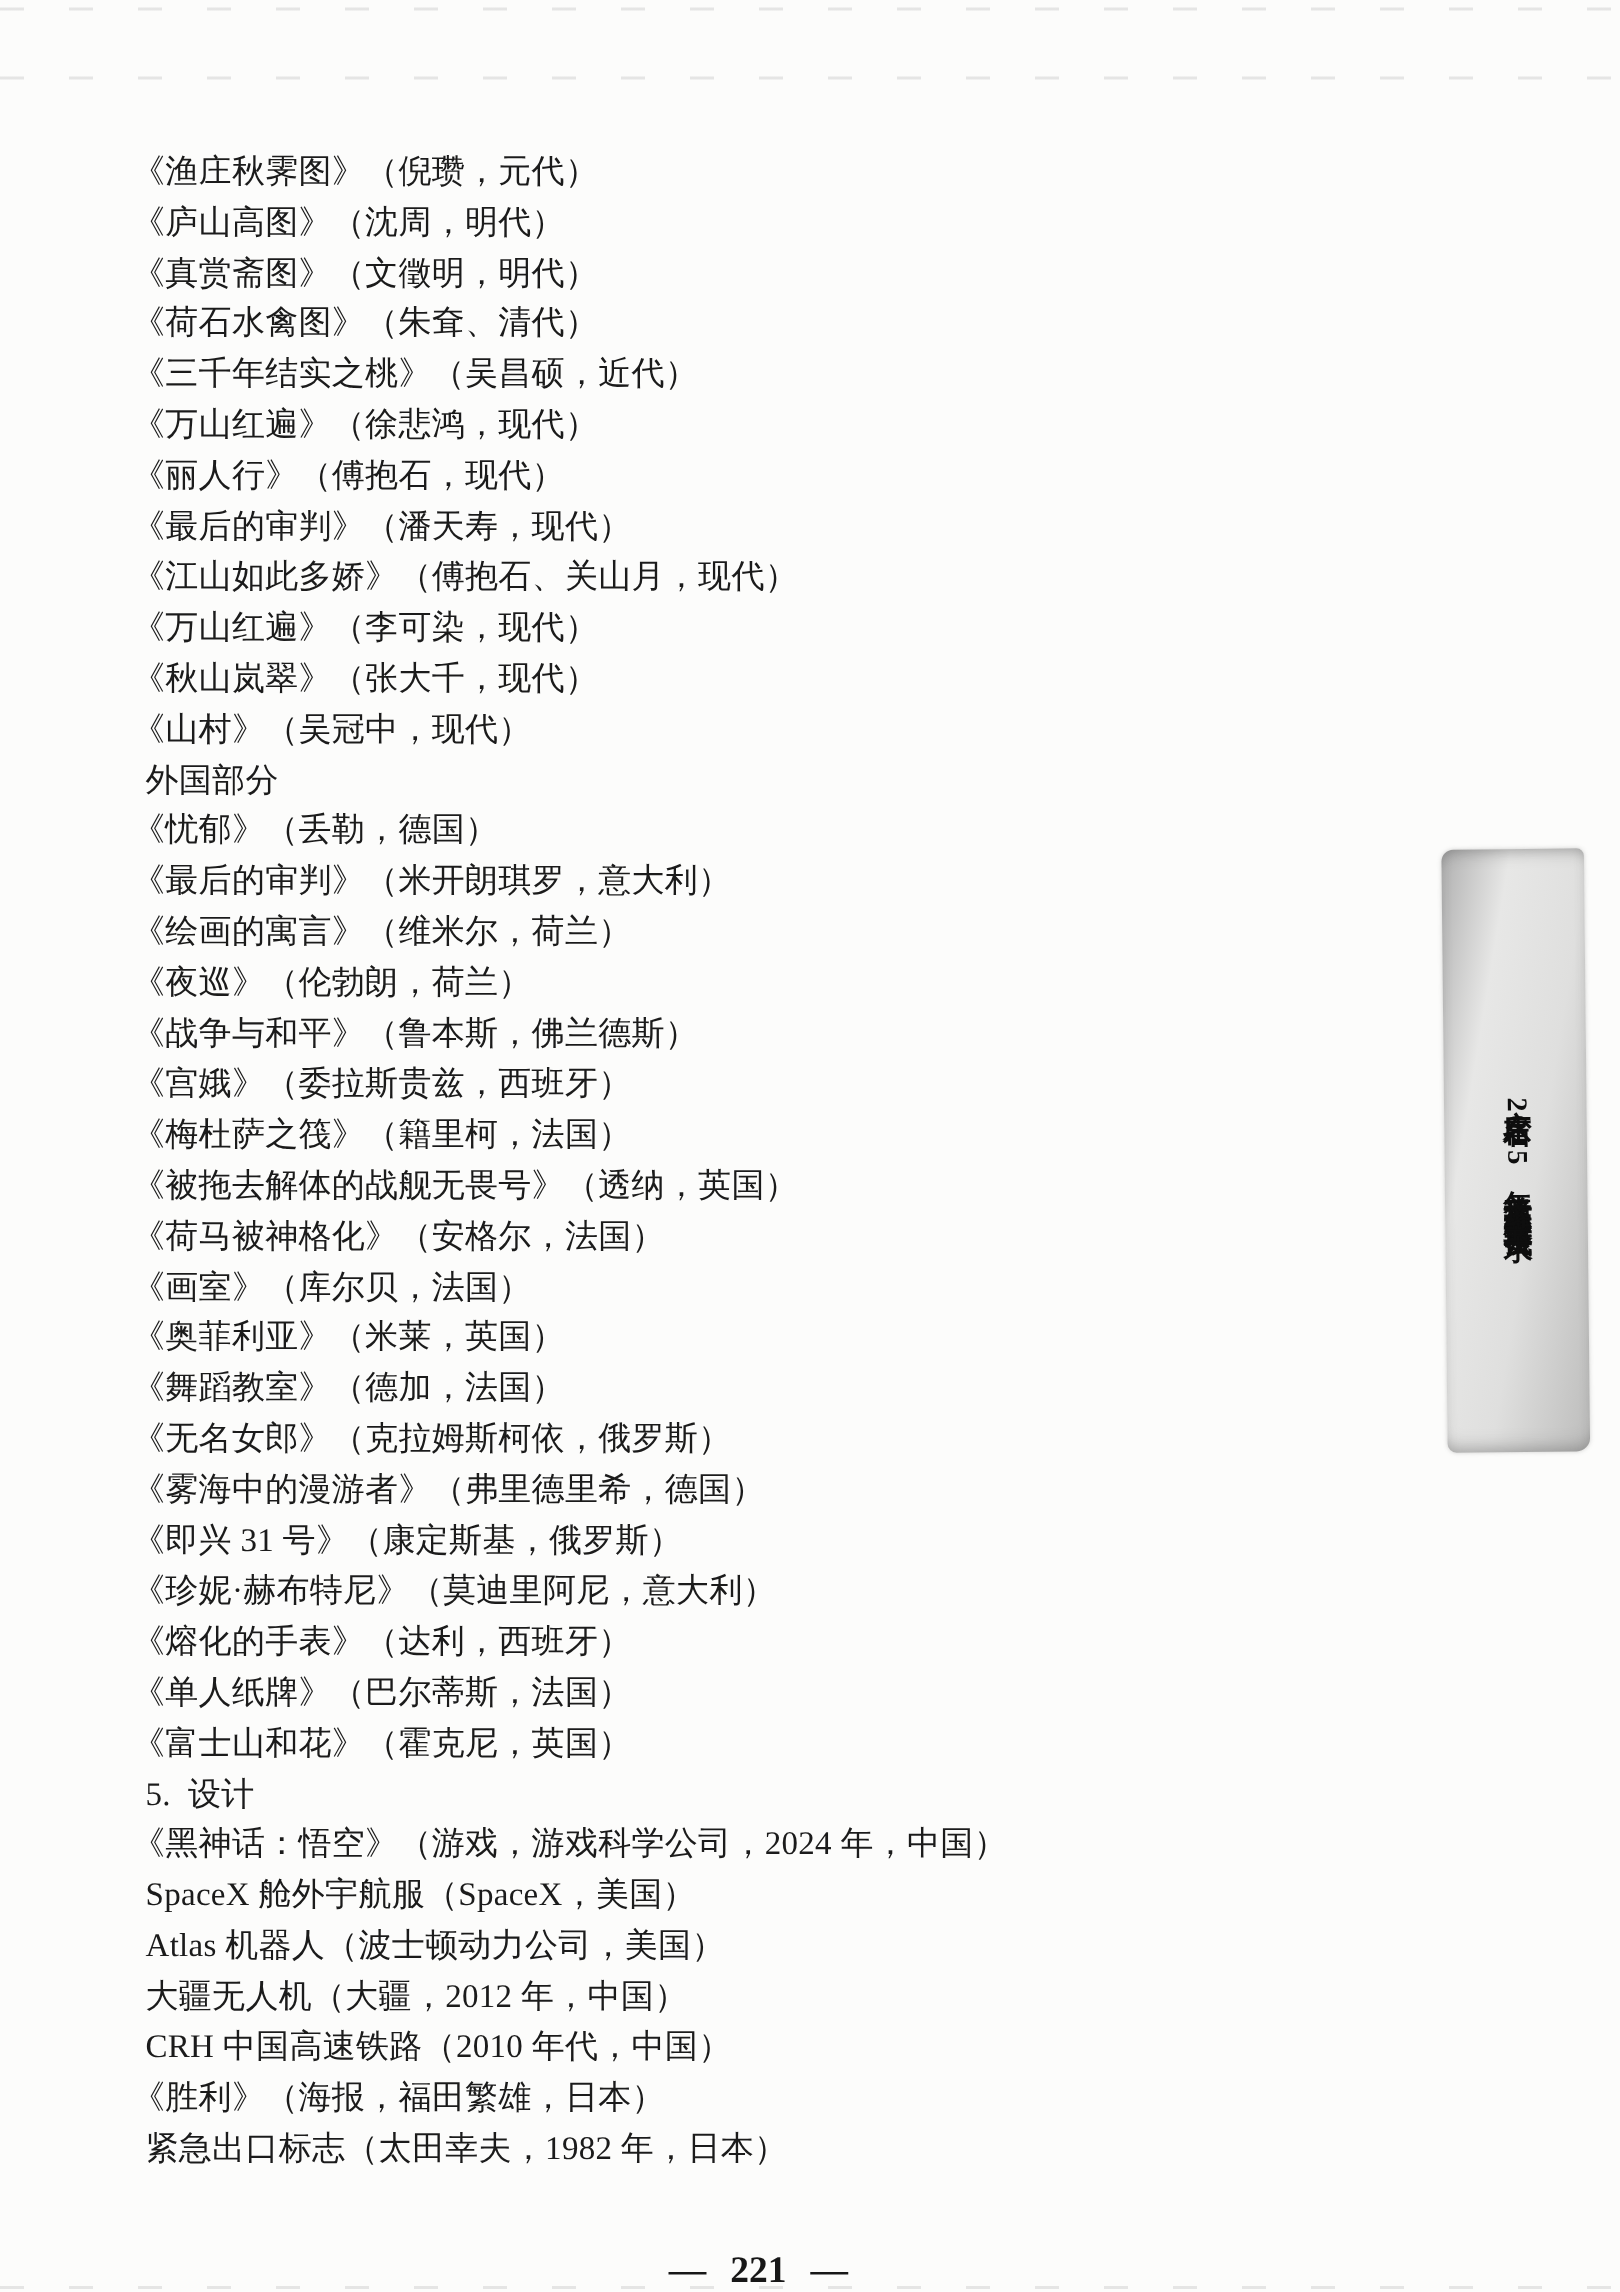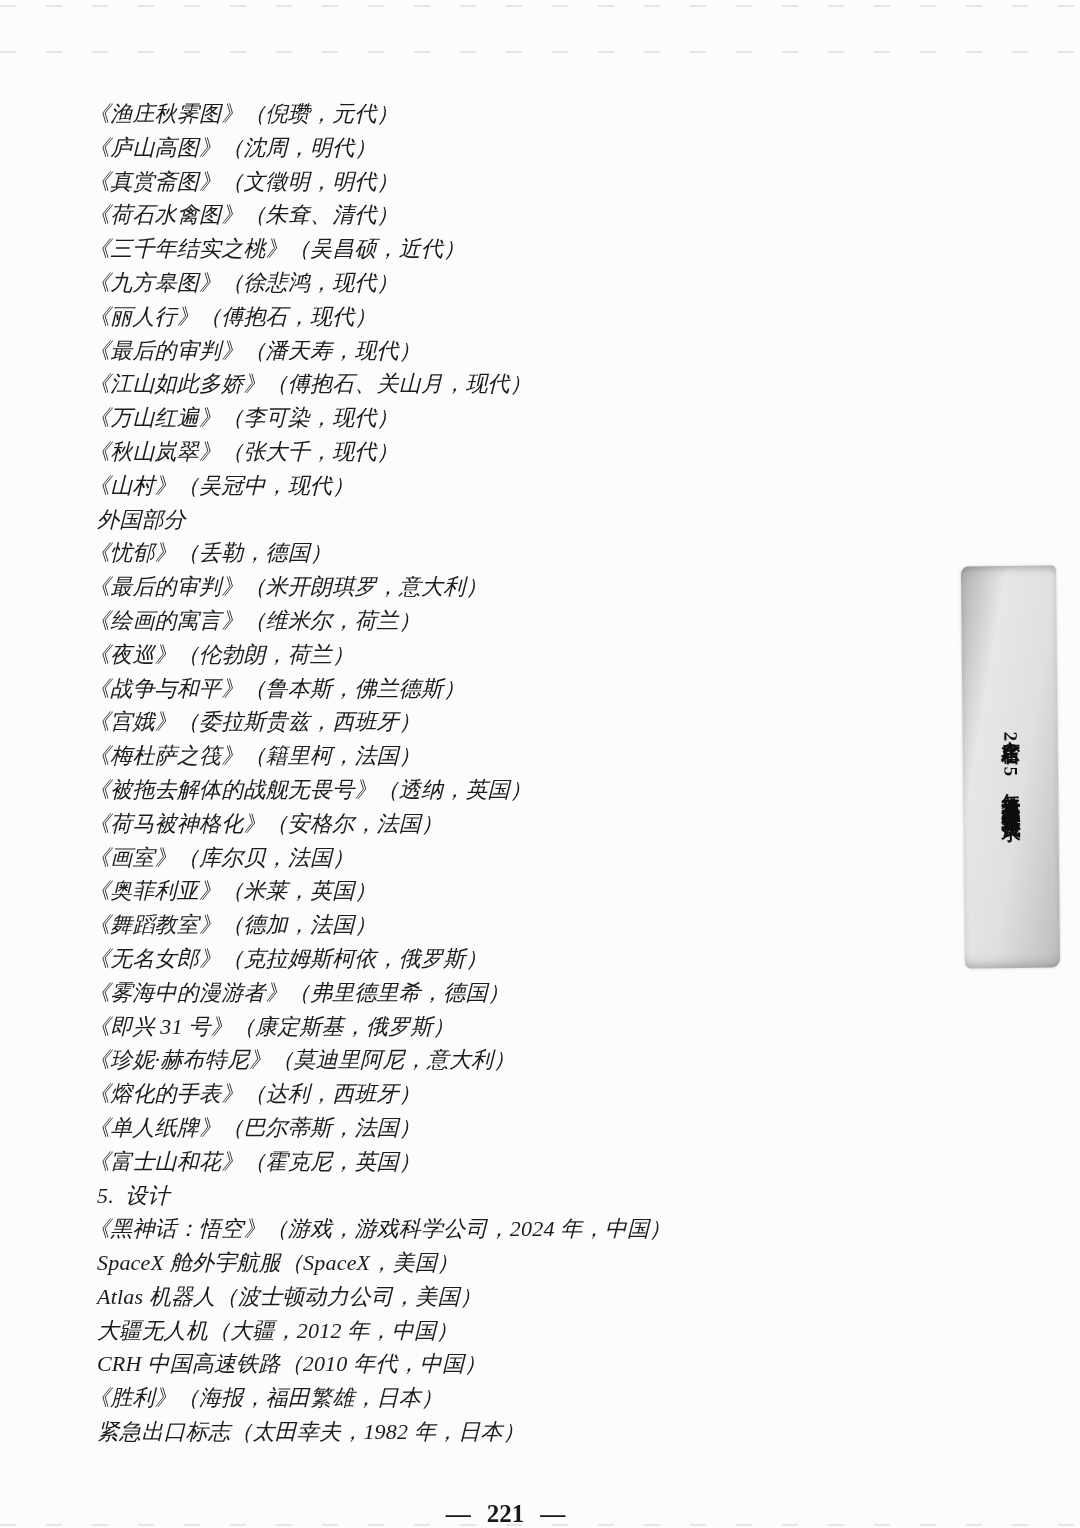--- a/index.html
+++ b/index.html
@@ -21,21 +21,21 @@
 
   .content {
     position: absolute;
     left: 88px; top: 97px;
     width: 880px;
     font-size: 22px;
     line-height: 33.8px;
     color: var(--ink, #1b1b1b);
     letter-spacing: 0.2px;
   }
-  .line { white-space: pre; height: 33.8px; font-style: italic; }
+  .line { white-space: pre; height: 33.8px; }
   .line.indent { padding-left: 9px; }
 
   .side-tab {
     position: absolute;
     left: 963px; top: 566px;
     width: 95px; height: 402px;
     background: linear-gradient(100deg, #b0b0b0 0%, #e7e7e6 28%, #dfdfde 60%, #bdbdbc 100%);
     border-radius: 8px 5px 9px 6px;
     transform: rotate(-0.6deg);
     display: flex; align-items: center; justify-content: center;
@@ -71,21 +71,21 @@
 
 <div class="scan-noise noise-top1"></div>
 <div class="scan-noise noise-top2"></div>
 
 <div class="content">
     <div class="line">《渔庄秋霁图》（倪瓒，元代）</div>
     <div class="line">《庐山高图》（沈周，明代）</div>
     <div class="line">《真赏斋图》（文徵明，明代）</div>
     <div class="line">《荷石水禽图》（朱耷、清代）</div>
     <div class="line">《三千年结实之桃》（吴昌硕，近代）</div>
-    <div class="line">《九方皋图》（徐悲鸿，现代）</div>
+    <div class="line">《万山红遍》（徐悲鸿，现代）</div>
     <div class="line">《丽人行》（傅抱石，现代）</div>
     <div class="line">《最后的审判》（潘天寿，现代）</div>
     <div class="line">《江山如此多娇》（傅抱石、关山月，现代）</div>
     <div class="line">《万山红遍》（李可染，现代）</div>
     <div class="line">《秋山岚翠》（张大千，现代）</div>
     <div class="line">《山村》（吴冠中，现代）</div>
     <div class="line indent">外国部分</div>
     <div class="line">《忧郁》（丢勒，德国）</div>
     <div class="line">《最后的审判》（米开朗琪罗，意大利）</div>
     <div class="line">《绘画的寓言》（维米尔，荷兰）</div>

